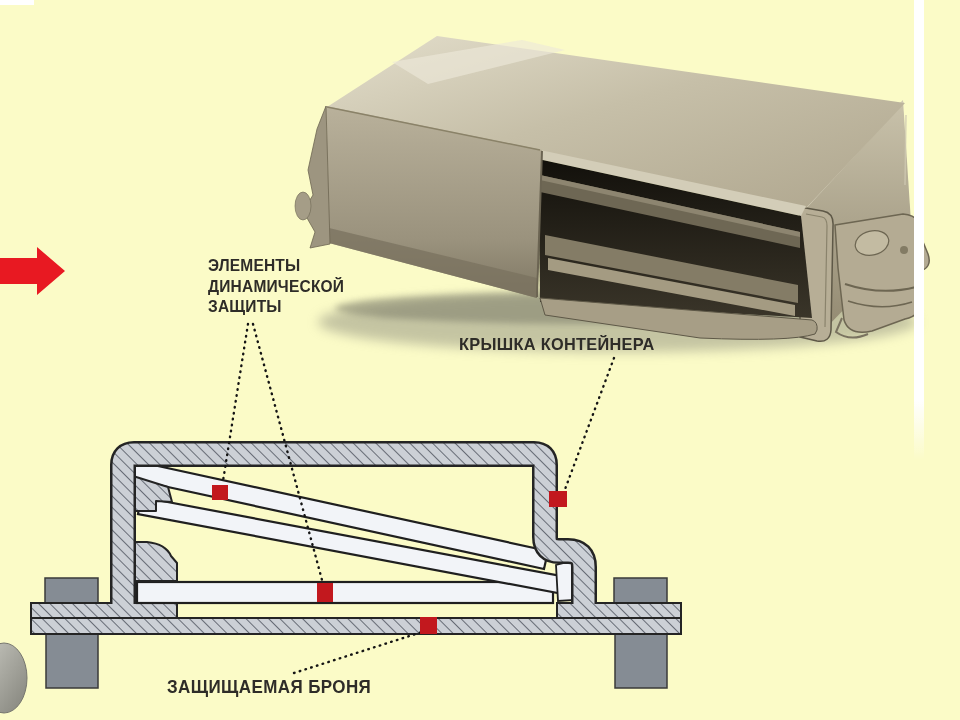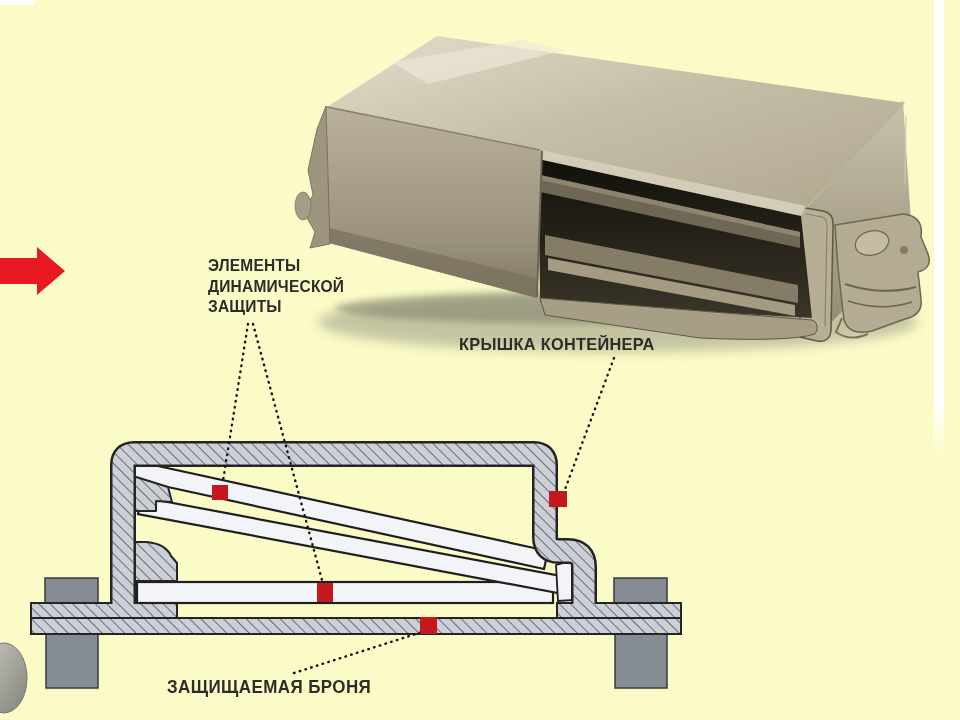--- a/index.html
+++ b/index.html
@@ -1,18 +1,18 @@
 <!DOCTYPE html>
 <html><head>
 <meta charset="utf-8">
 <style>
   html,body{margin:0;padding:0;}
   body{width:960px;height:720px;position:relative;overflow:hidden;
        background:#FBFBC7;font-family:"Liberation Sans",sans-serif;}
-  .stage{position:absolute;inset:0;width:924px;height:720px;padding-left:20px;}
+  .stage{position:absolute;inset:0;width:924px;height:720px;}
   svg.art{position:absolute;left:0;top:0;width:960px;height:720px;display:block;}
   .lbl{position:absolute;color:#2E2C28;white-space:nowrap;
        font-family:"Liberation Sans",sans-serif;font-weight:bold;
        transform-origin:left top;}
   .lbl-elements{left:208px;top:256px;font-size:16px;line-height:20px;letter-spacing:.2px;transform:scale(.97,1.02);}
   .lbl-lid{left:459px;top:335px;font-size:16px;letter-spacing:.3px;transform:scale(1.02,1.05);}
   .lbl-armor{left:167px;top:677px;font-size:17px;letter-spacing:.4px;transform:scale(1.0,1.06);}
   .edge-white-right{position:absolute;right:0;top:0;width:10px;height:400px;background:#ffffff;}
   .edge-white-right-fade{position:absolute;right:0;top:400px;width:10px;height:60px;
        background:linear-gradient(#ffffff,rgba(255,255,255,0));}

